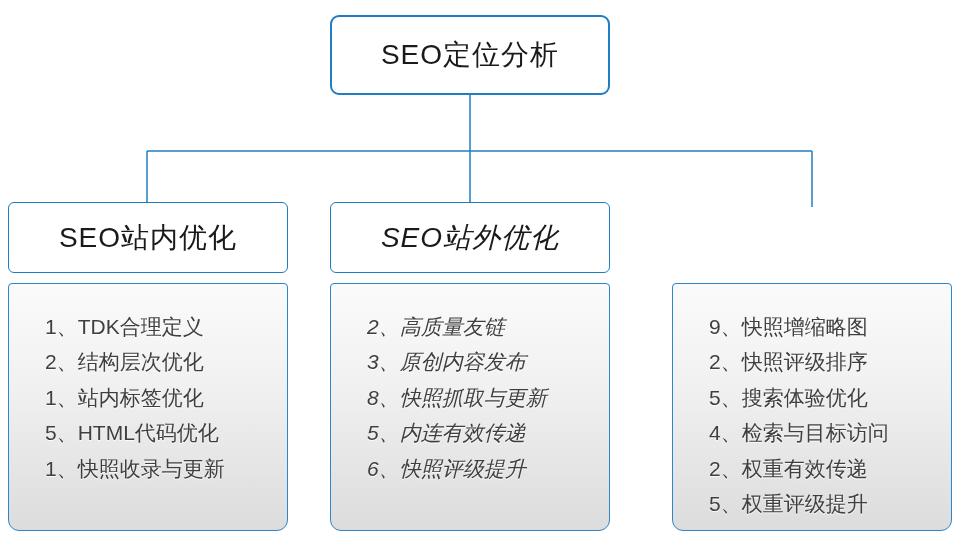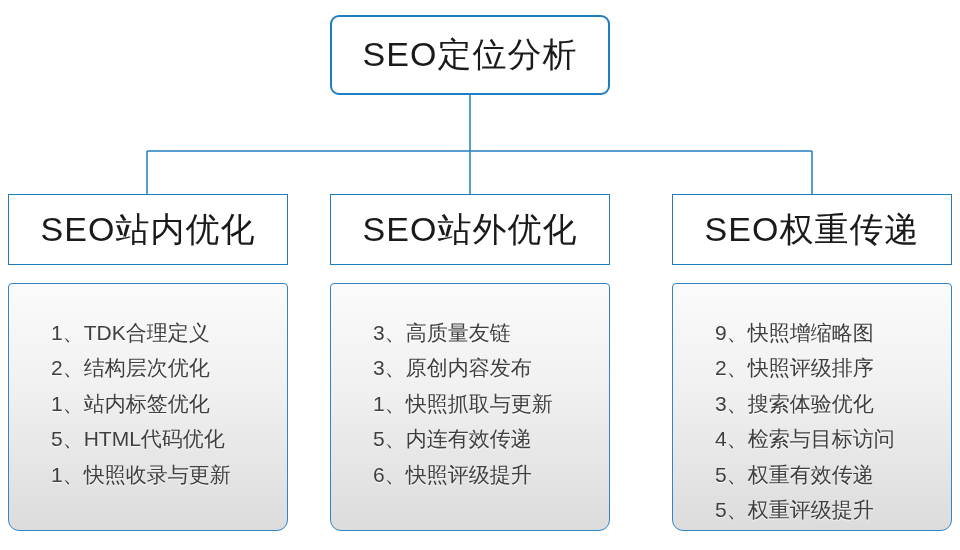--- a/index.html
+++ b/index.html
@@ -34,49 +34,49 @@
     z-index: 1;
   }
   .root-node {
     left: 330px;
     top: 15px;
     width: 280px;
     height: 80px;
     border-radius: 9px;
   }
   .node-title {
-    font-size: 34px;
+    font-size: 28px;
     color: #1a1a1a;
     letter-spacing: 1px;
     white-space: nowrap;
   }
   .col-header {
-    top: 194px;
+    top: 202px;
     width: 280px;
     height: 71px;
     border-width: 1.5px;
-    border-radius: 0;
+    border-radius: 6px;
   }
   .col-list {
     position: absolute;
     box-sizing: border-box;
     top: 283px;
     width: 280px;
     height: 248px;
     border: 1.5px solid #2e86c8;
     border-radius: 4px 4px 11px 11px;
     background: linear-gradient(to bottom, #fbfbfb 0%, #f1f1f1 40%, #dcdcdc 100%);
     z-index: 1;
   }
   .col-0 { left: 8px; }
-  .col-1 { left: 330px; }
+  .col-1 { left: 330px; font-style: italic; }
   .col-2 { left: 672px; }
   .item-list {
     list-style: none;
-    margin: 18px;
+    margin: 12px;
     padding: 13px 6px 0 24px;
   }
   .item-list li {
     font-size: 21px;
     line-height: 35.4px;
     color: #3f3f3f;
     text-shadow: 0 1px 1px rgba(255,255,255,0.95);
     white-space: nowrap;
   }
 </style>
@@ -107,35 +107,32 @@
       <li>5、HTML代码优化</li>
       <li>1、快照收录与更新</li>
     </ul>
   </div>
 
   <div class="node col-header col-1">
     <span class="node-title">SEO站外优化</span>
   </div>
   <div class="col-list col-1">
     <ul class="item-list">
-      <li>3、高质量友链</li>
+      <li>2、高质量友链</li>
       <li>3、原创内容发布</li>
-      <li>1、快照抓取与更新</li>
+      <li>8、快照抓取与更新</li>
       <li>5、内连有效传递</li>
       <li>6、快照评级提升</li>
     </ul>
   </div>
 
-  <div class="node col-header col-2">
-    <span class="node-title">SEO权重传递</span>
-  </div>
   <div class="col-list col-2">
     <ul class="item-list">
       <li>9、快照增缩略图</li>
       <li>2、快照评级排序</li>
-      <li>3、搜索体验优化</li>
+      <li>5、搜索体验优化</li>
       <li>4、检索与目标访问</li>
-      <li>5、权重有效传递</li>
+      <li>2、权重有效传递</li>
       <li>5、权重评级提升</li>
     </ul>
   </div>
 
 </div>
 
 </body></html>

